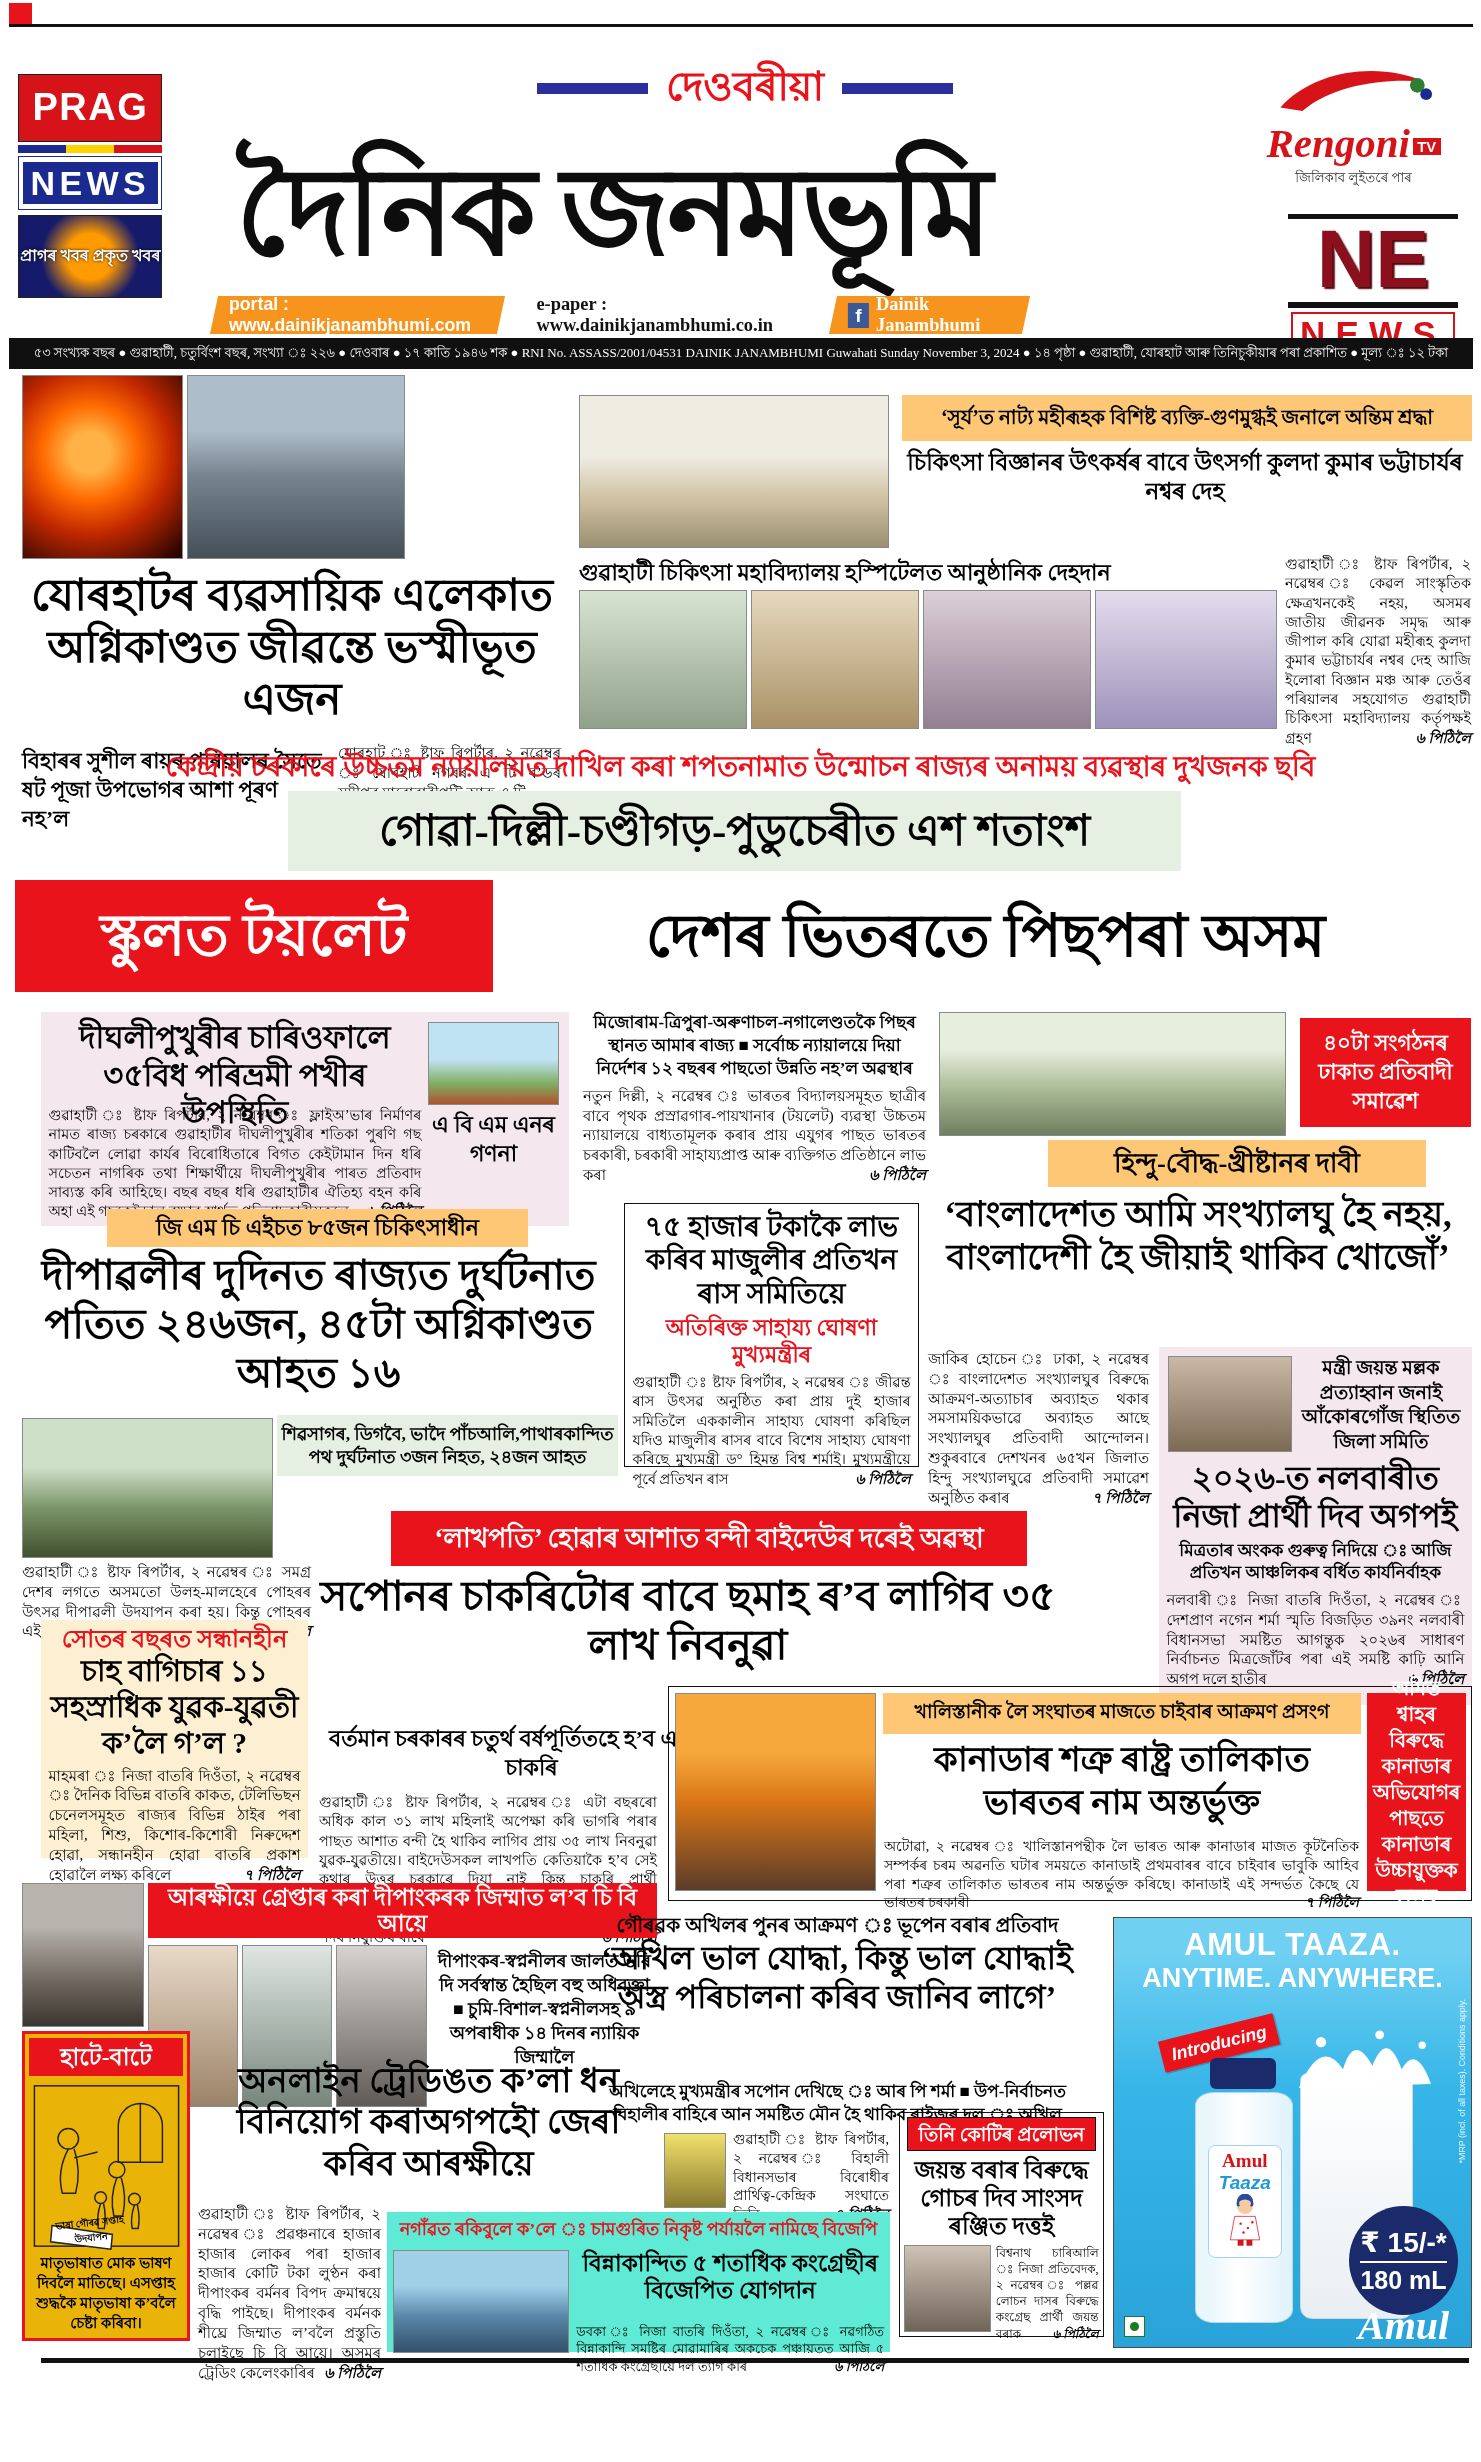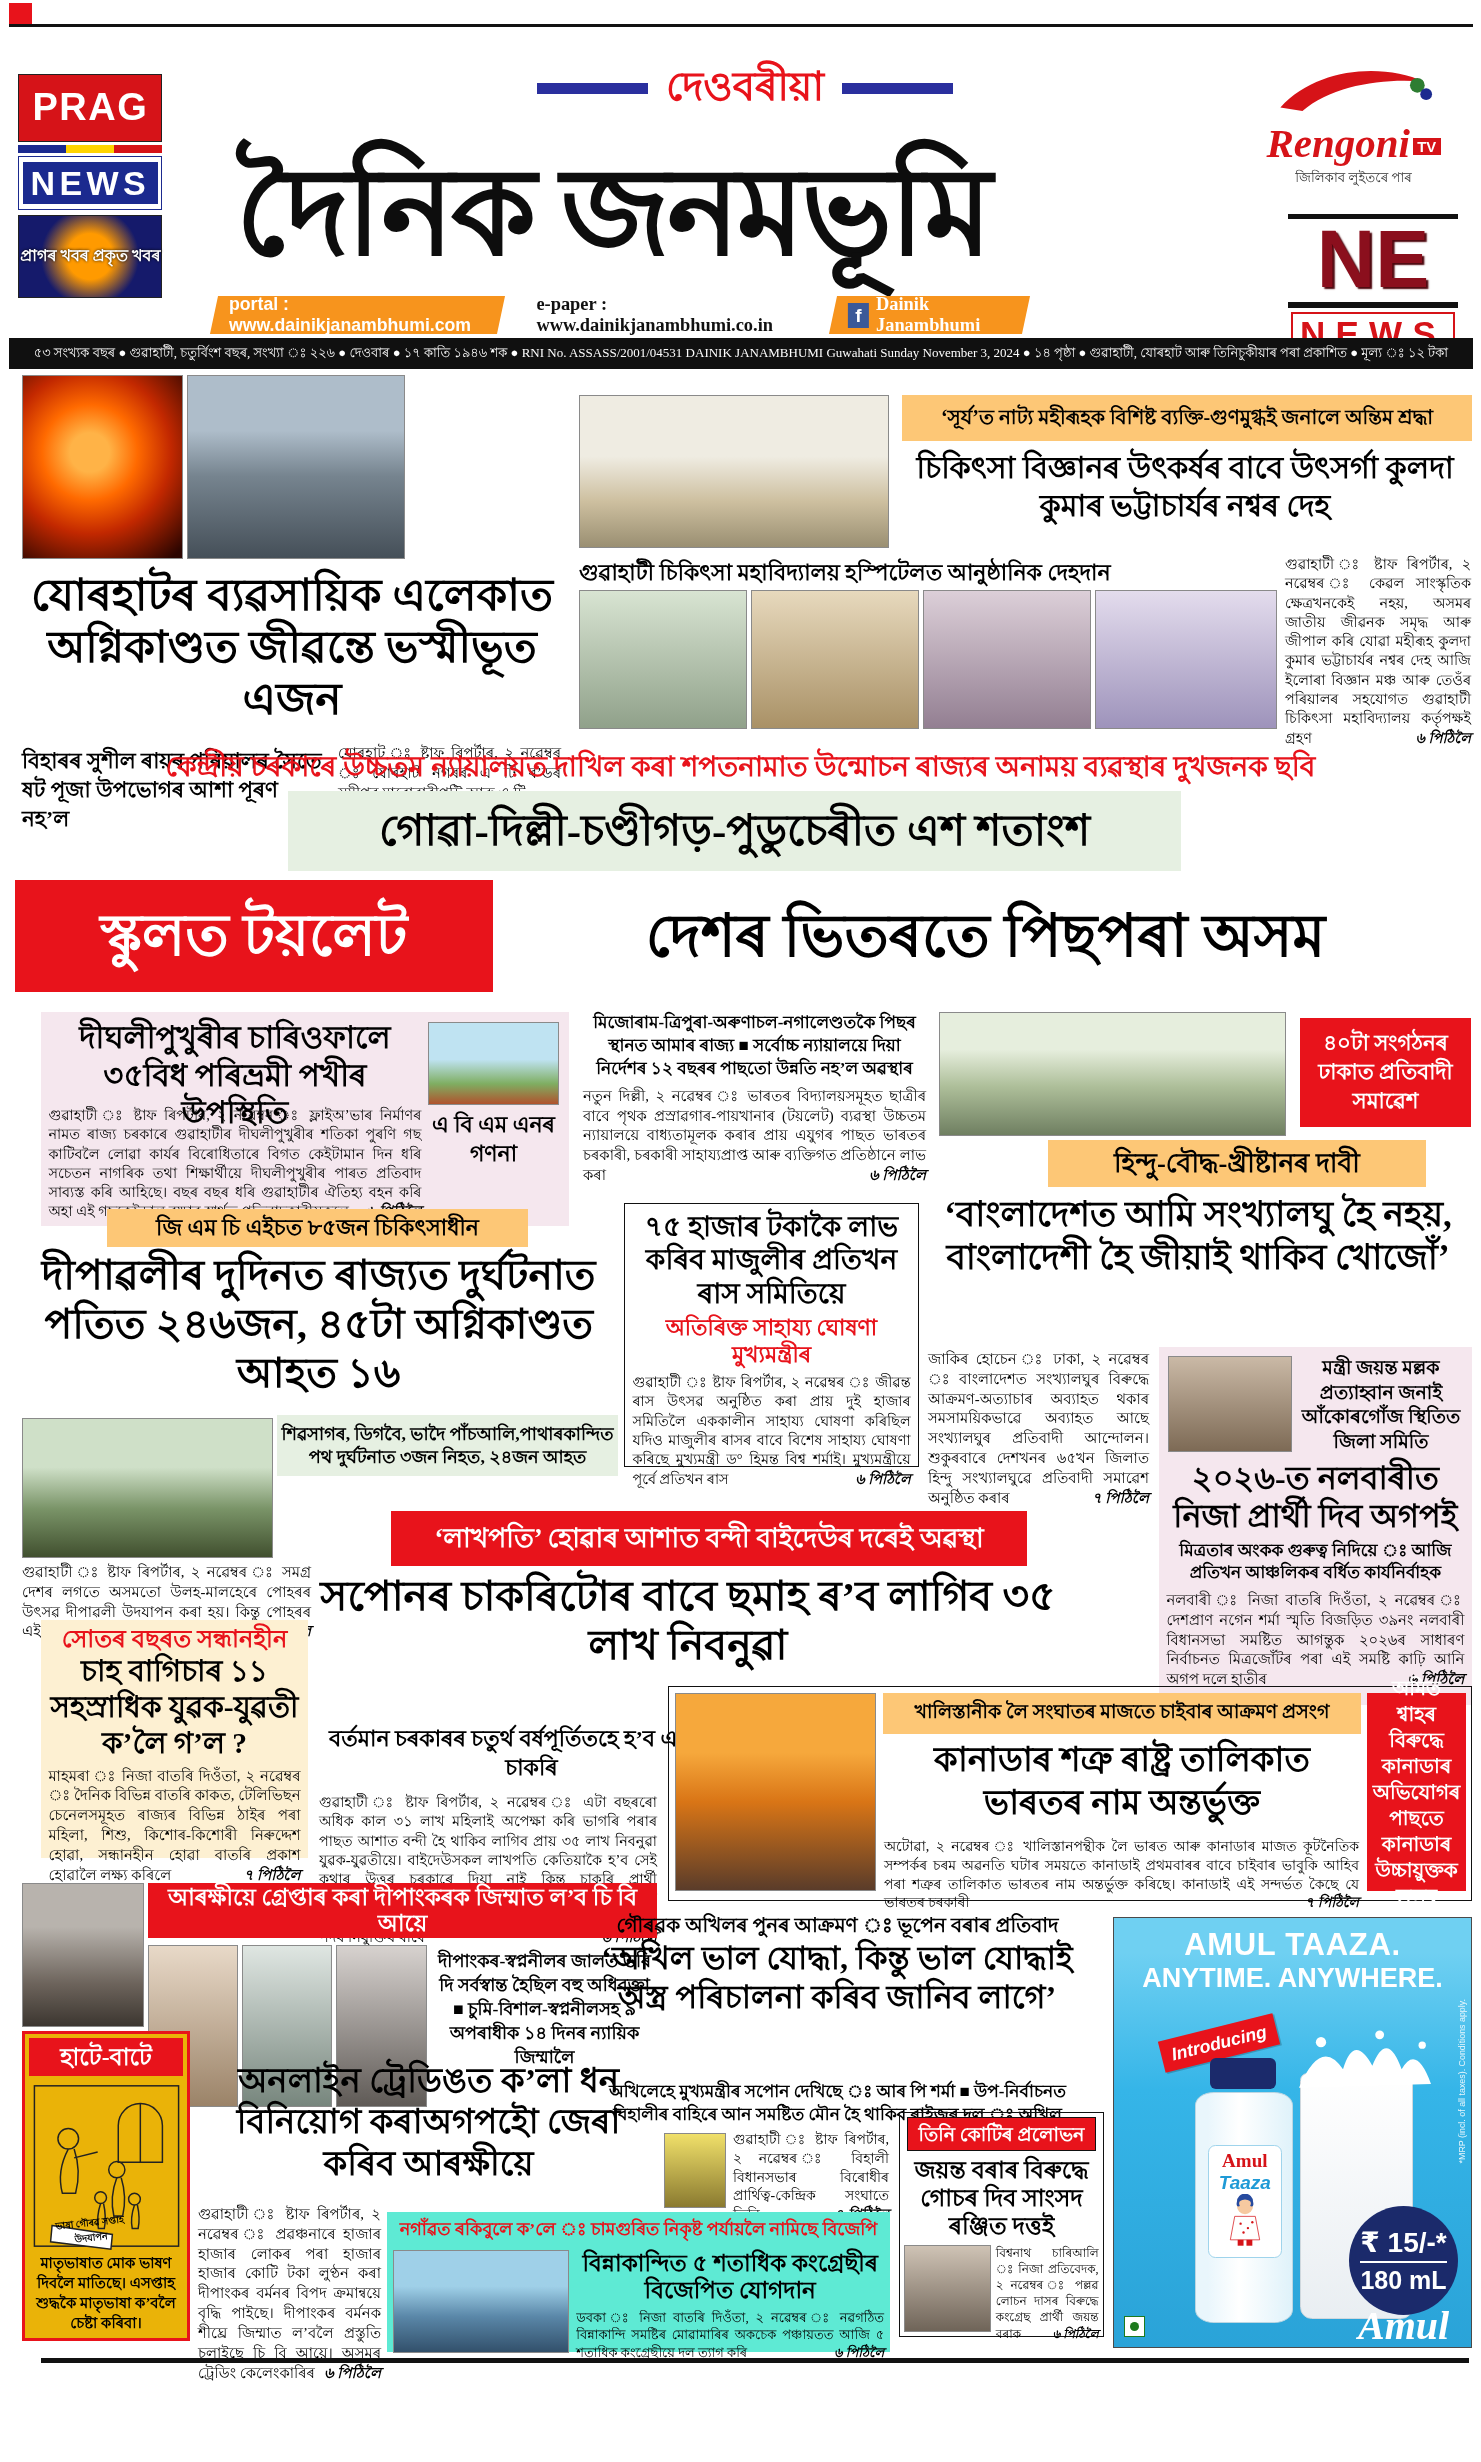--- a/index.html
+++ b/index.html
@@ -99,21 +99,21 @@
   <div class="abs" style="left:22px;top:747px;width:306px;font-size:21.4px;font-weight:bold;line-height:1.35;">বিহাৰৰ সুশীল ৰায়ৰ পৰিয়ালৰ সৈতে ষট পূজা উপভোগৰ আশা পূৰণ নহ’ল</div>
   <div class="abs btxt" style="left:338px;top:744px;width:223px;height:81px;font-size:14.8px;">
     <span>যোৰহাট ঃ ষ্টাফ ৰিপৰ্টাৰ, ২ নৱেম্বৰ ঃ যোৰহাট নগৰৰ এ টি ৰ’ডৰ সমীপৰ মাৰোৱাৰীপট্টি আৰু এ টি</span>
     <span class="cont">৬ পিঠিলৈ</span>
   </div>
 
   <div class="abs photo" style="left:579px;top:395px;width:310px;height:153px;background:linear-gradient(180deg,#efece2 0 40%,#cdbf9f 70%,#9a8f72 100%);"></div>
   <div class="abs center" style="left:902px;top:395px;width:570px;height:46px;background:#fdc776;">
     <span class="kick" style="font-size:20px;">‘সূৰ্য’ত নাট্য মহীৰূহক বিশিষ্ট ব্যক্তি-গুণমুগ্ধই জনালে অন্তিম শ্ৰদ্ধা</span>
   </div>
-  <div class="abs hl" style="left:897px;top:449px;width:576px;height:103px;font-size:30px;line-height:1.25;">চিকিৎসা বিজ্ঞানৰ উৎকৰ্ষৰ বাবে উৎসৰ্গা কুলদা কুমাৰ ভট্টাচাৰ্যৰ নশ্বৰ দেহ</div>
+  <div class="abs hl" style="left:897px;top:449px;width:576px;height:103px;font-size:23px;line-height:1.25;">চিকিৎসা বিজ্ঞানৰ উৎকৰ্ষৰ বাবে উৎসৰ্গা কুলদা কুমাৰ ভট্টাচাৰ্যৰ নশ্বৰ দেহ</div>
   <div class="abs kick" style="left:579px;top:555px;width:635px;font-size:22px;text-align:left;">গুৱাহাটী চিকিৎসা মহাবিদ্যালয় হস্পিটেলত আনুষ্ঠানিক দেহদান</div>
   <div class="abs photo" style="left:579px;top:590px;width:168px;height:139px;background:linear-gradient(180deg,#d8e4d2,#90a18a);"></div>
   <div class="abs photo" style="left:751px;top:590px;width:168px;height:139px;background:linear-gradient(180deg,#e7d9bd,#a99166);"></div>
   <div class="abs photo" style="left:923px;top:590px;width:168px;height:139px;background:linear-gradient(180deg,#dccfd8,#937f92);"></div>
   <div class="abs photo" style="left:1095px;top:590px;width:182px;height:139px;background:linear-gradient(180deg,#e3dced,#9e93bb);"></div>
   <div class="abs btxt" style="left:1285px;top:555px;width:186px;height:177px;font-size:14.4px;">
     <span>গুৱাহাটী ঃ ষ্টাফ ৰিপৰ্টাৰ, ২ নৱেম্বৰ ঃ কেৱল সাংস্কৃতিক ক্ষেত্ৰখনকেই নহয়, অসমৰ জাতীয় জীৱনক সমৃদ্ধ আৰু জীপাল কৰি যোৱা মহীৰূহ কুলদা কুমাৰ ভট্টাচাৰ্যৰ নশ্বৰ দেহ আজি ইলোৰা বিজ্ঞান মঞ্চ আৰু তেওঁৰ পৰিয়ালৰ সহযোগত গুৱাহাটী চিকিৎসা মহাবিদ্যালয় কৰ্তৃপক্ষই গ্ৰহণ</span>
     <span class="cont">৬ পিঠিলৈ</span>
   </div>
 
@@ -272,21 +272,21 @@
     <span>গুৱাহাটী ঃ ষ্টাফ ৰিপৰ্টাৰ, ২ নৱেম্বৰ ঃ বিহালী বিধানসভাৰ বিৰোধীৰ প্ৰাৰ্থিত্ব-কেন্দ্ৰিক সংঘাতে তিনি</span>
     <span class="cont">৭ পিঠিলৈ</span>
   </div>
 
   <div class="abs" style="left:387px;top:2212px;width:503px;height:140px;background:#5eead4;padding:4.4px 5.9px;box-sizing:border-box;">
     <div class="kick" style="color:#e8131b;font-size:17.7px;">নগাঁৱত ৰকিবুলে ক’লে ঃ চামগুৰিত নিকৃষ্ট পৰ্যায়লৈ নামিছে বিজেপি</div>
     <div style="display:flex;gap:7.4px;margin-top:4.4px;">
       <div class="photo" style="width:176px;height:103px;background:linear-gradient(180deg,#9fd0e8 0 35%,#5a87a8 65%,#32506b 100%);flex:0 0 auto;"></div>
       <div style="flex:1;">
         <div class="hl" style="font-size:23px;line-height:1.2;">বিন্নাকান্দিত ৫ শতাধিক কংগ্ৰেছীৰ বিজেপিত যোগদান</div>
-        <div class="btxt" style="font-size:13px;margin-top:4px;">
+        <div class="btxt" style="font-size:13px;margin-top:18px;">
           <span>ডবকা ঃ নিজা বাতৰি দিওঁতা, ২ নৱেম্বৰ ঃ নৱগঠিত বিন্নাকান্দি সমষ্টিৰ মোৱামাৰিৰ অকচেক পঞ্চায়তত আজি ৫ শতাধিক কংগ্ৰেছীয়ে দল ত্যাগ কৰি</span>
           <span class="cont">৬ পিঠিলৈ</span>
         </div>
       </div>
     </div>
   </div>
 
   <div class="abs" style="left:899px;top:2112px;width:205px;height:225px;border:1.5px solid #111;box-sizing:border-box;">
     <div class="center" style="background:#e8131b;border:1.5px solid #111;margin:4.4px 7.4px 0;height:32px;">
       <span class="hl" style="color:#fff;font-size:19px;">তিনি কোটিৰ প্ৰলোভন</span>

